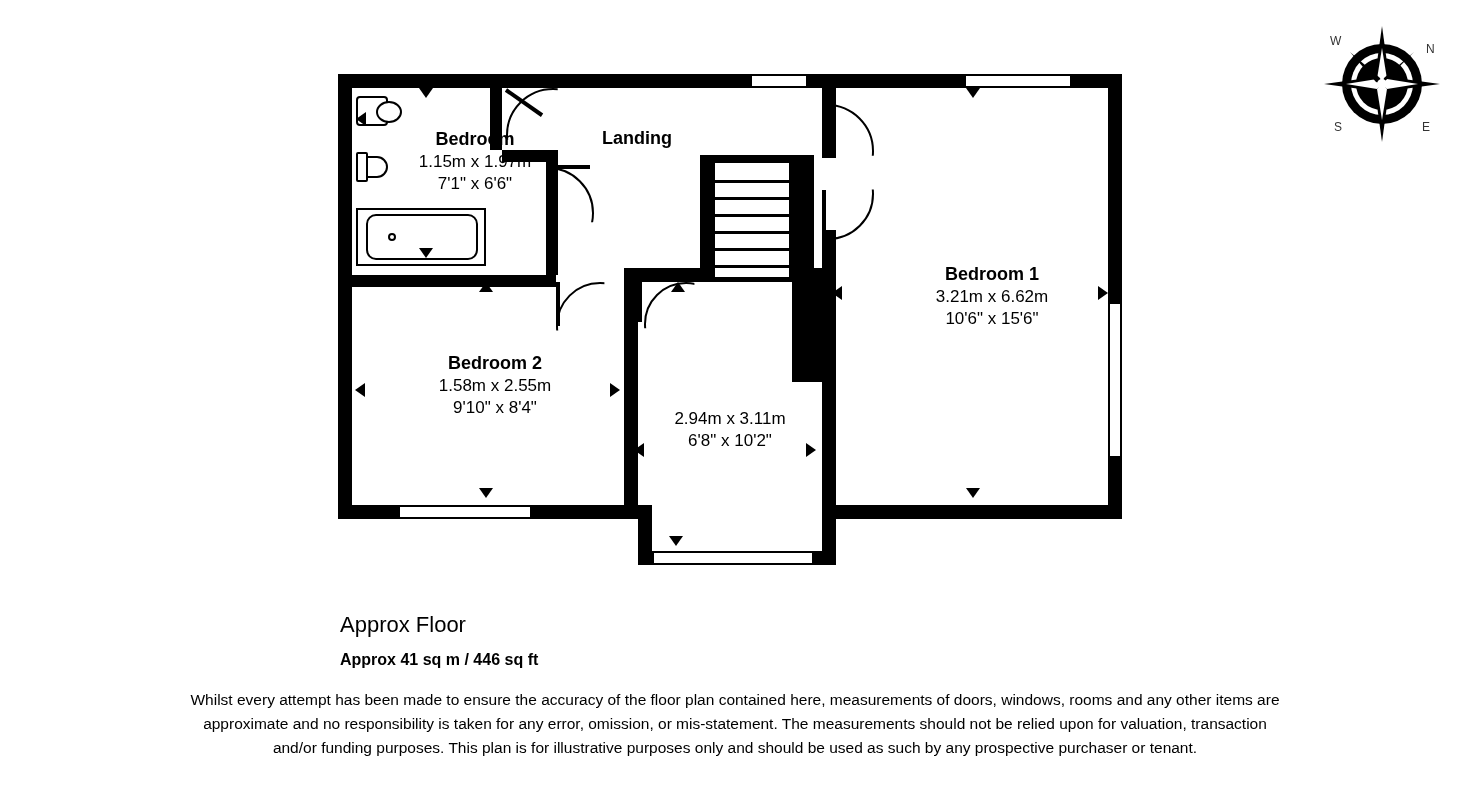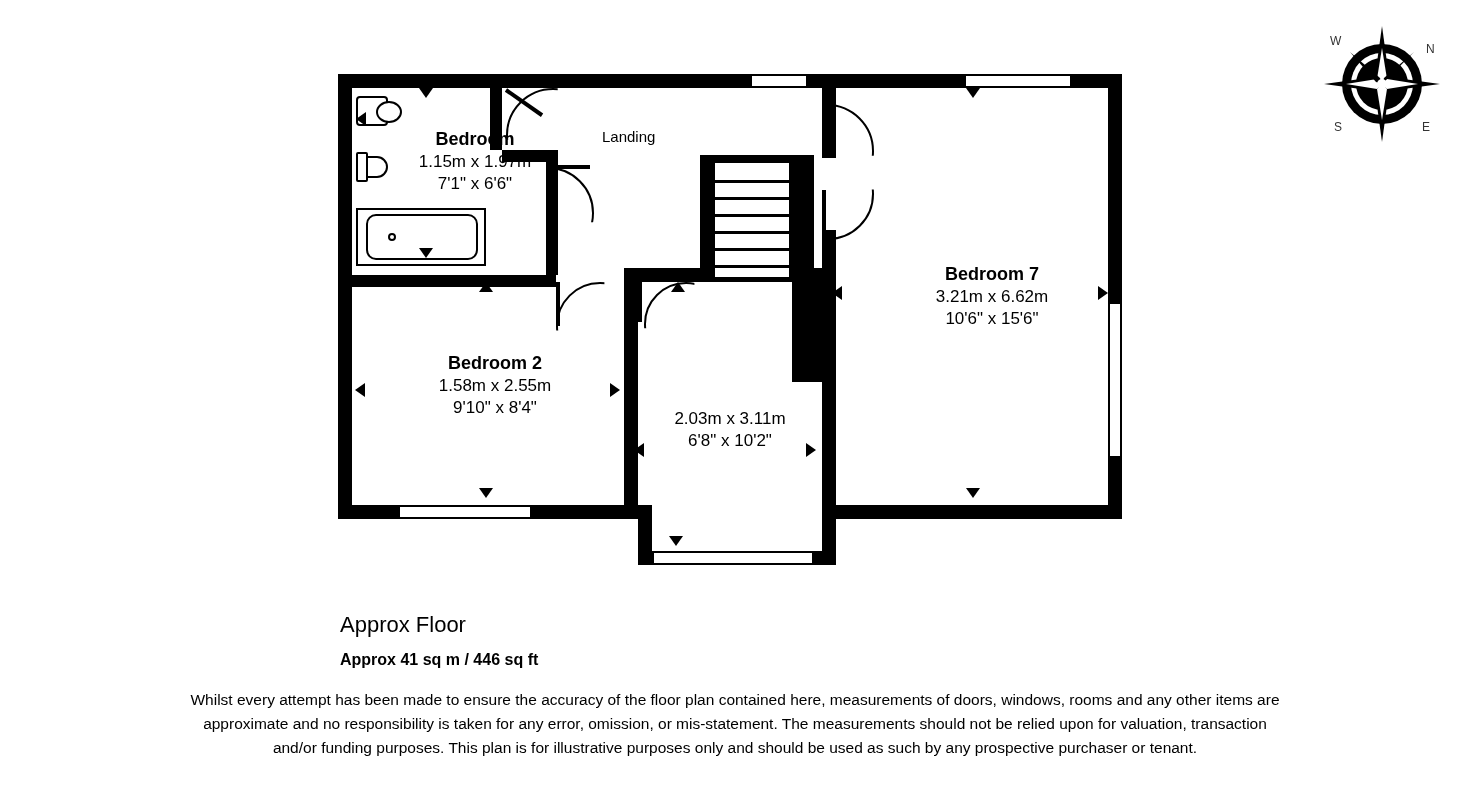--- a/index.html
+++ b/index.html
@@ -39,22 +39,22 @@
   .room-label .rl-m {
     font-size: 17px;
     display: block;
   }
   .room-label .rl-ft {
     font-size: 17px;
     display: block;
   }
   .landing-label {
     position: absolute;
-    font-size: 15px;
-    font-weight: normal;
+    font-size: 18px;
+    font-weight: bold;
     white-space: nowrap;
   }
   
   .window-h {
     position: absolute;
     background: #ffffff;
     border-top: 2px solid #000;
     border-bottom: 2px solid #000;
     box-sizing: border-box;
   }
@@ -258,33 +258,33 @@
 
   <div class="room-label" style="left:320px; top:128px; width:310px;">
     <span class="rl-name">Bedroom</span>
     <span class="rl-m">1.15m x 1.97m</span>
     <span class="rl-ft">7'1" x 6'6"</span>
   </div>
 
   <div class="landing-label" style="left:602px; top:128px;">Landing</div>
 
   <div class="room-label" style="left:840px; top:263px; width:304px;">
-    <span class="rl-name">Bedroom 7</span>
+    <span class="rl-name">Bedroom 1</span>
     <span class="rl-m">3.21m x 6.62m</span>
     <span class="rl-ft">10'6" x 15'6"</span>
   </div>
 
   <div class="room-label" style="left:340px; top:352px; width:310px;">
     <span class="rl-name">Bedroom 2</span>
     <span class="rl-m">1.58m x 2.55m</span>
     <span class="rl-ft">9'10" x 8'4"</span>
   </div>
 
   <div class="room-label" style="left:578px; top:408px; width:304px;">
-    <span class="rl-m">2.03m x 3.11m</span>
+    <span class="rl-m">2.94m x 3.11m</span>
     <span class="rl-ft">6'8" x 10'2"</span>
   </div>
 
   <div id="compass">
     <svg width="128" height="128" viewBox="0 0 128 128">
       <circle cx="64" cy="64" r="40" fill="#000"></circle>
       <circle cx="64" cy="64" r="31" fill="#fff"></circle>
       <circle cx="64" cy="64" r="26" fill="#000"></circle>
 
       <polygon points="64,6 71,57 64,64 57,57" fill="#000"></polygon>

